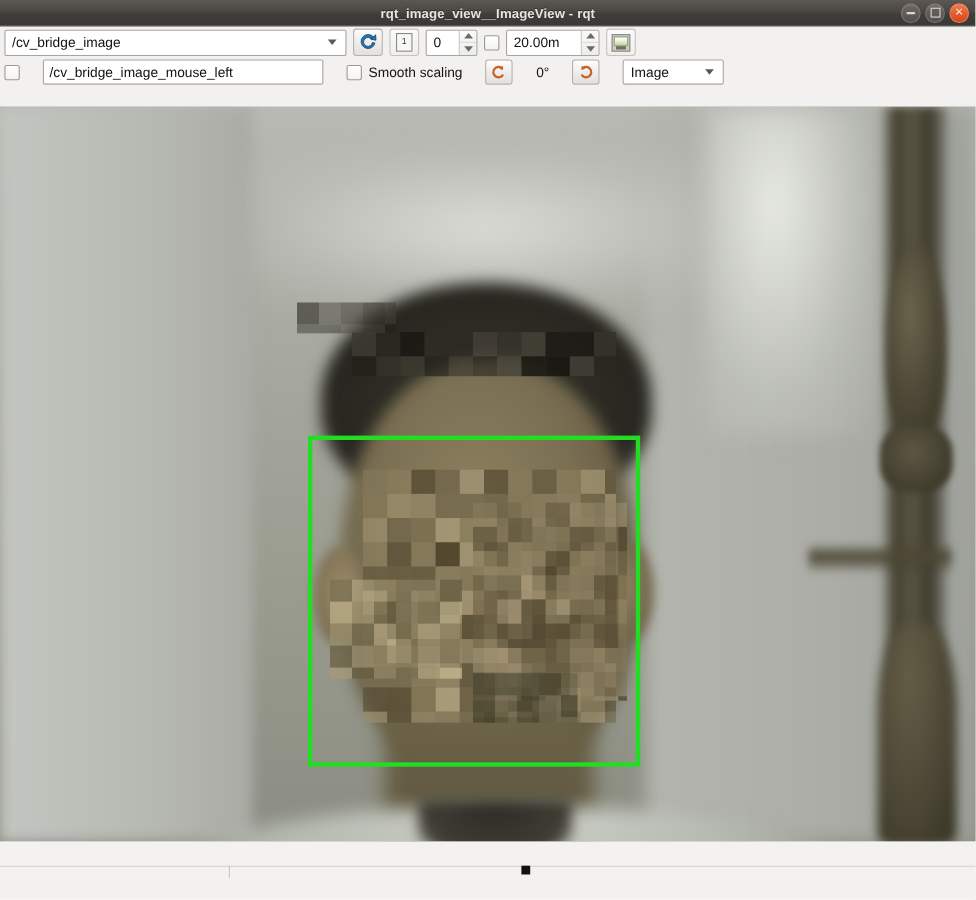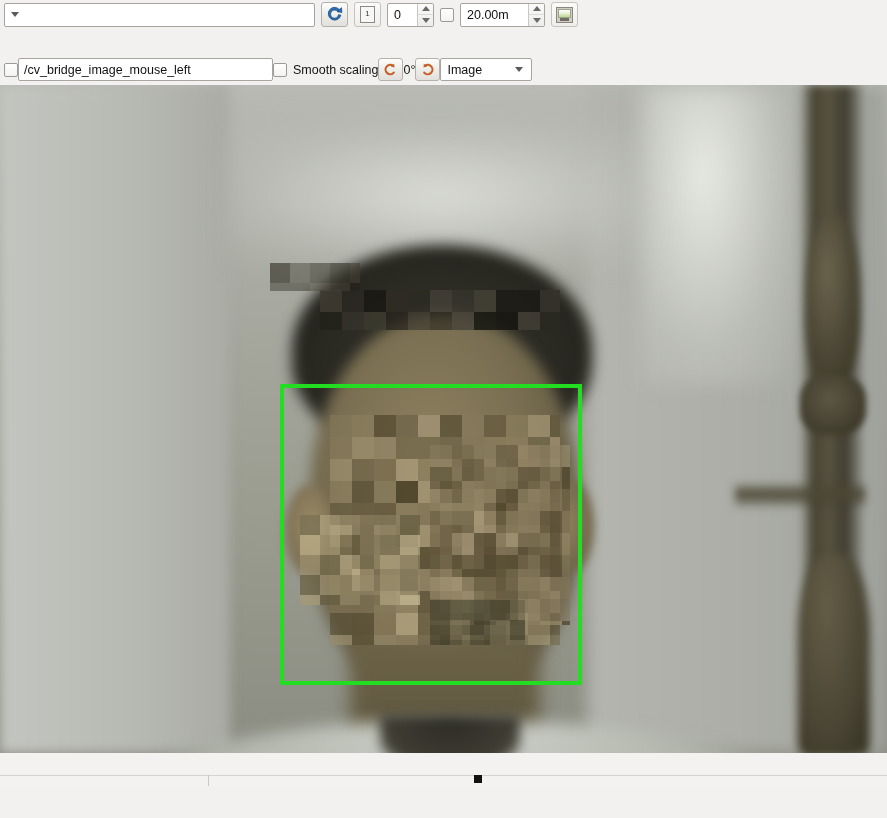--- a/index.html
+++ b/index.html
@@ -166,21 +166,21 @@
 
   
   .toolbar {
     display: flex;
     align-items: center;
     padding: 3px 4px;
     background: #f2f1ef;
     gap: 6px;
   }
   .toolbar.row1 { padding-top: 2px; padding-bottom: 3px; }
-  .toolbar.row2 { padding-top: 0px; padding-bottom: 4px; gap: 0; margin-top: 28px; }
+  .toolbar.row2 { padding-top: 0px; padding-bottom: 20px; gap: 21px; }
 
   .combo {
     height: 24px;
     border: 1px solid #a8a5a1;
     background: #ffffff;
     border-radius: 2px;
     display: flex;
     align-items: center;
     padding: 0 2px 0 6px;
     box-sizing: border-box;
@@ -522,25 +522,40 @@
     left: 474px; top: 22px;
     width: 8px; height: 8px;
     background: #111111;
   }
 </style>
 </head>
 <body>
 
 <div id="app">
 
+  <div class="titlebar">
+    <div class="titlebar-title">rqt_image_view__ImageView - rqt</div>
+    <div class="window-buttons">
+      <div class="wbtn min">
+          <span class="glyph"></span>
+        </div>
+      <div class="wbtn max">
+          <span class="glyph"></span>
+        </div>
+      <div class="wbtn close">
+          <span class="glyph">×</span>
+        </div>
+    </div>
+  </div>
 
 
   <div class="toolbar row1">
 
     <div class="combo" id="topic-combo">
+      <span class="combo-text">/cv_bridge_image</span>
       <span class="arrow"></span>
     </div>
 
     <div class="tbtn">
       <svg class="icon-refresh" viewBox="0 0 16 16">
         <path d="M13.3 4.2 A6 6 0 1 0 14 8.6 L11.8 8.2 A3.8 3.8 0 1 1 11.3 5.7 Z" fill="#2b6fb5" stroke="#19497c" stroke-width="0.7"></path>
         <path d="M14.6 1.6 L14.9 6.2 L10.4 5.2 Z" fill="#2b6fb5" stroke="#19497c" stroke-width="0.7"></path>
       </svg>
     </div>
 

